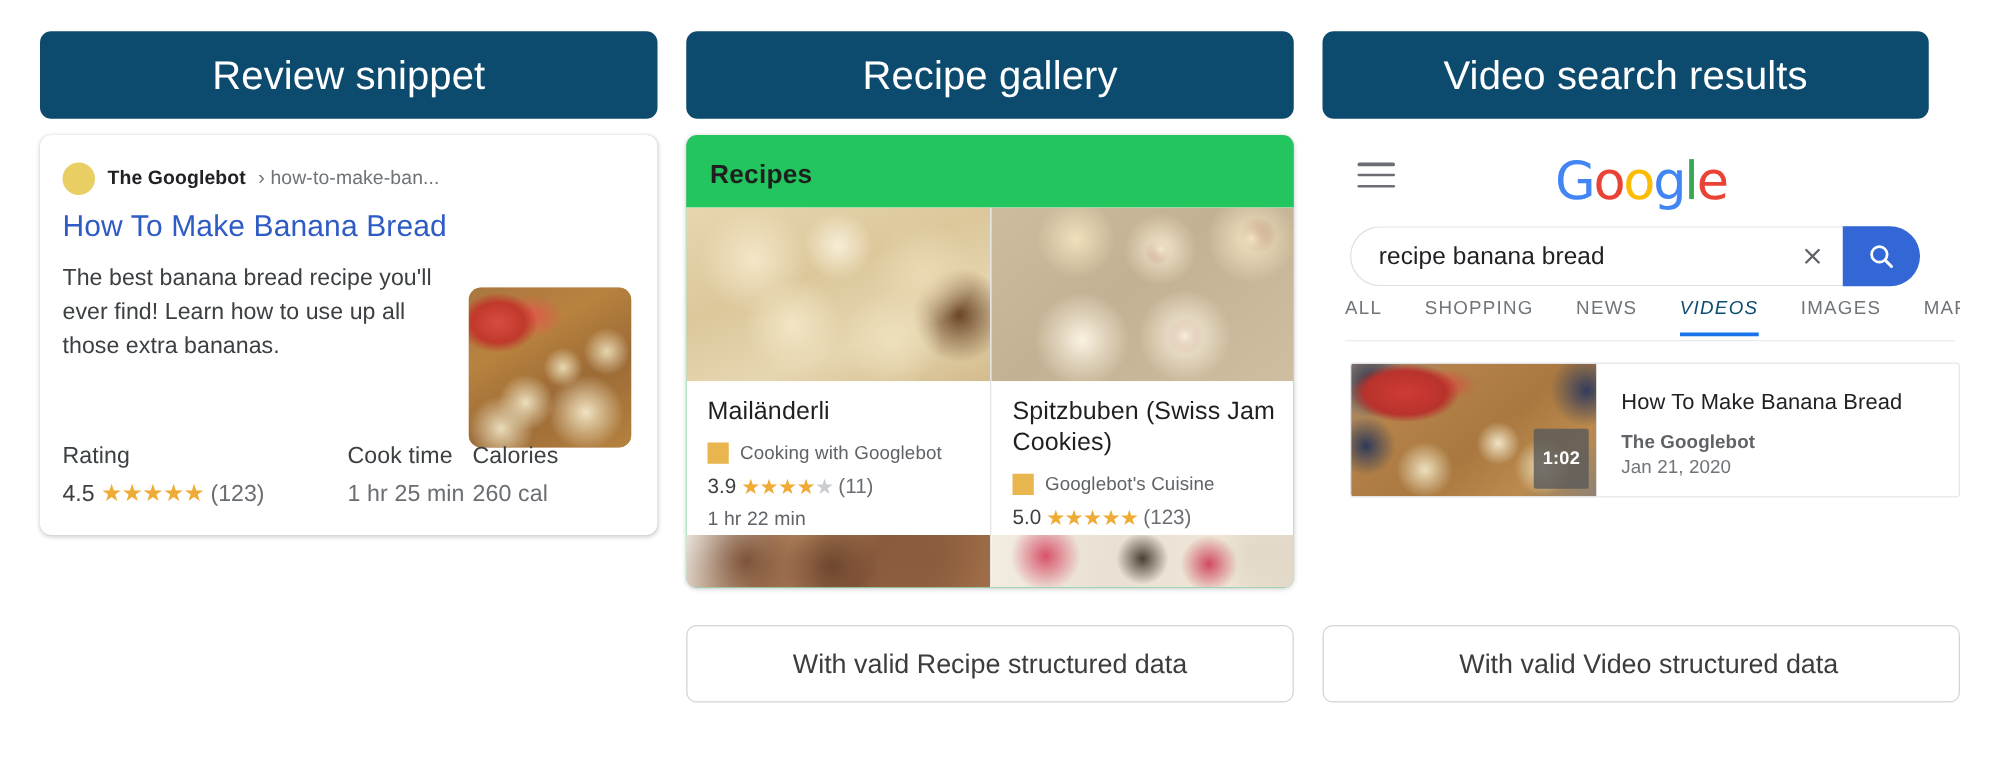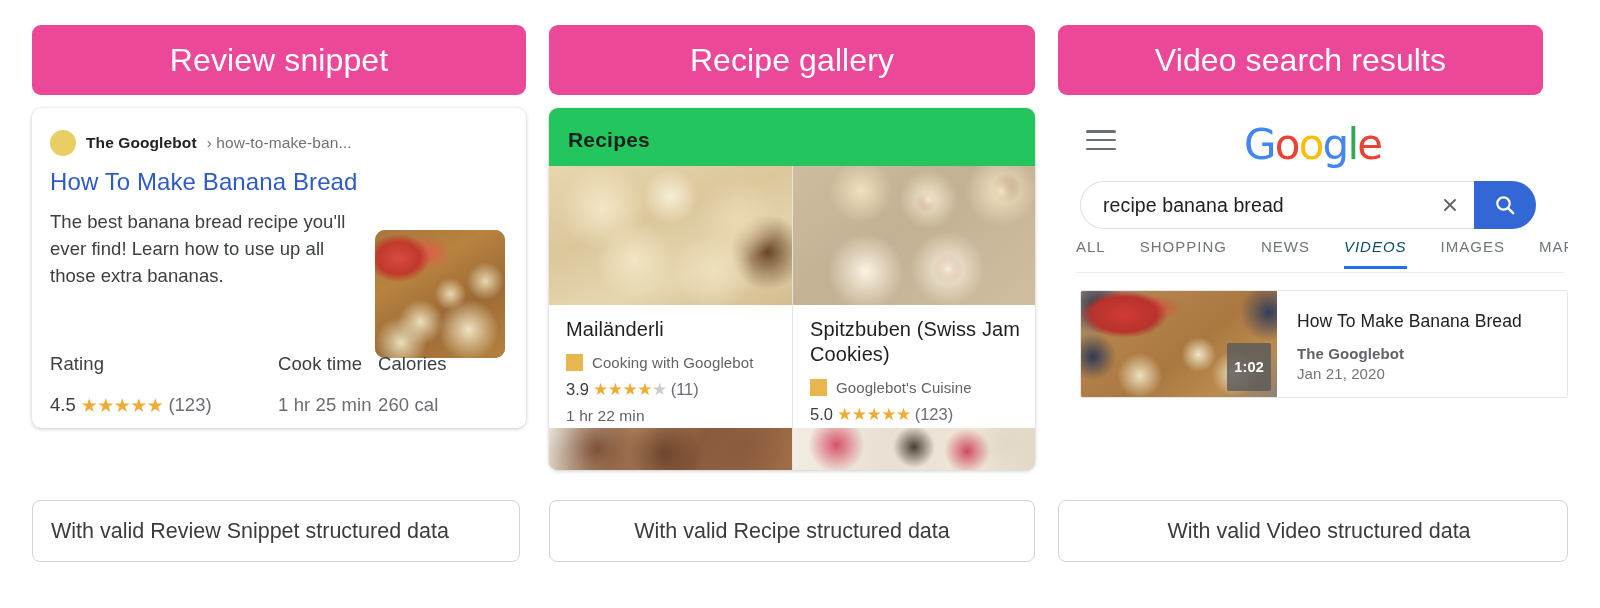--- a/index.html
+++ b/index.html
@@ -30,21 +30,21 @@
   .col-2 { left: 549px;  width: 486px; }
   .col-3 { left: 1058px; width: 510px; }
 
   
   .hdr {
     position: absolute;
     top: 25px;
     left: 0;
     height: 70px;
     border-radius: 9px;
-    background: #ec4899;
+    background: #0c4a6e;
     color: #ffffff;
     display: flex;
     align-items: center;
     justify-content: center;
     font-size: 32px;
     font-weight: 400;
     letter-spacing: .1px;
     box-sizing: border-box;
   }
   .col-1 .hdr { width: 494px; }
@@ -149,21 +149,21 @@
     right: 14px;
     display: flex;
   }
   .fact { }
   .fact.f1 { width: 228px; }
   .fact.f2 { width: 100px; }
   .fact.f3 { }
   .fact-label {
     font-size: 18.5px;
     color: #3c4043;
-    margin-bottom: 19px;
+    margin-bottom: 9px;
     letter-spacing: .1px;
   }
   .fact-value {
     font-size: 18.5px;
     color: #6a6e73;
     letter-spacing: .1px;
     white-space: nowrap;
   }
   .rating-line {
     display: flex;
@@ -558,21 +558,20 @@
         </div>
 
         <div class="fact f3">
           <div class="fact-label">Calories</div>
           <div class="fact-value">260 cal</div>
         </div>
 
       </div>
     </div>
 
-    <div class="cap">With valid Review Snippet structured data</div>
   </div>
 
   <div class="col col-2">
 
     <div class="hdr">Recipe gallery</div>
 
     <div class="card2">
 
       <div class="recipes-head">Recipes</div>
 

